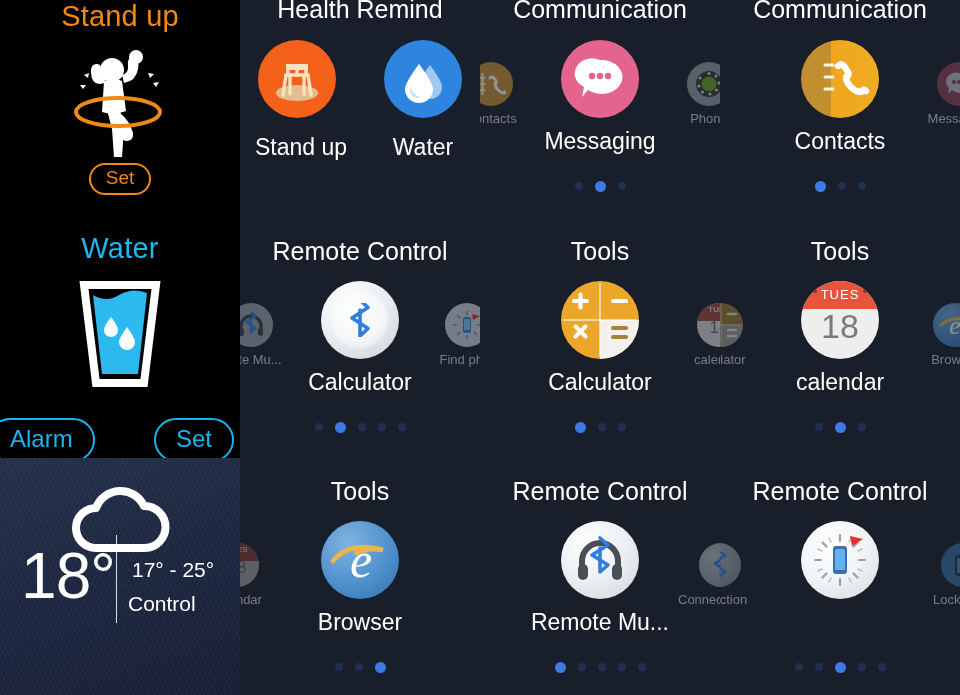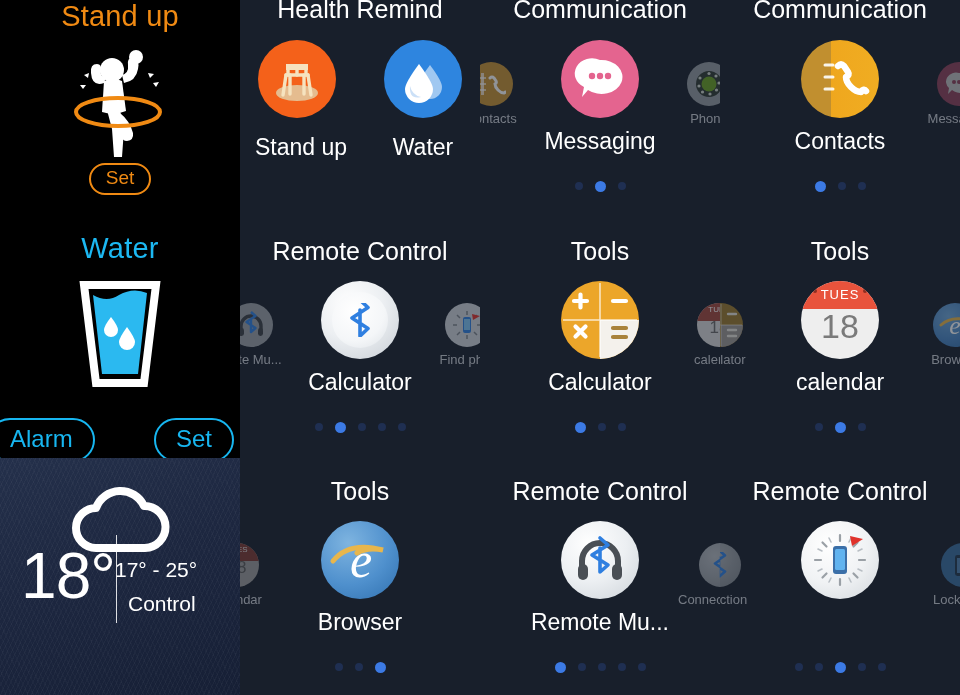--- a/index.html
+++ b/index.html
@@ -61,21 +61,21 @@
   .wx-temp {
     position:absolute; left:8px; top:86px; width:120px; text-align:center;
     color:#fff; font-size:64px; font-weight:300; line-height:1;
     letter-spacing:-1px;
   }
   .wx-divider {
     position:absolute; left:116px; top:77px; width:1px; height:88px;
     background:rgba(255,255,255,.85);
   }
   .wx-range {
-    position:absolute; left:115px; top:100px; color:#fff;
+    position:absolute; left:132px; top:100px; color:#fff;
     font-size:21px; font-weight:300; white-space:nowrap;
   }
   .wx-city {
     position:absolute; left:128px; top:134px; color:#fff;
     font-size:21px; font-weight:300; white-space:nowrap;
   }
   .wx-datetime {
     position:absolute; left:0; top:197px; width:240px; text-align:center;
     color:#fff; font-size:21px; font-weight:300; letter-spacing:.5px;
   }

